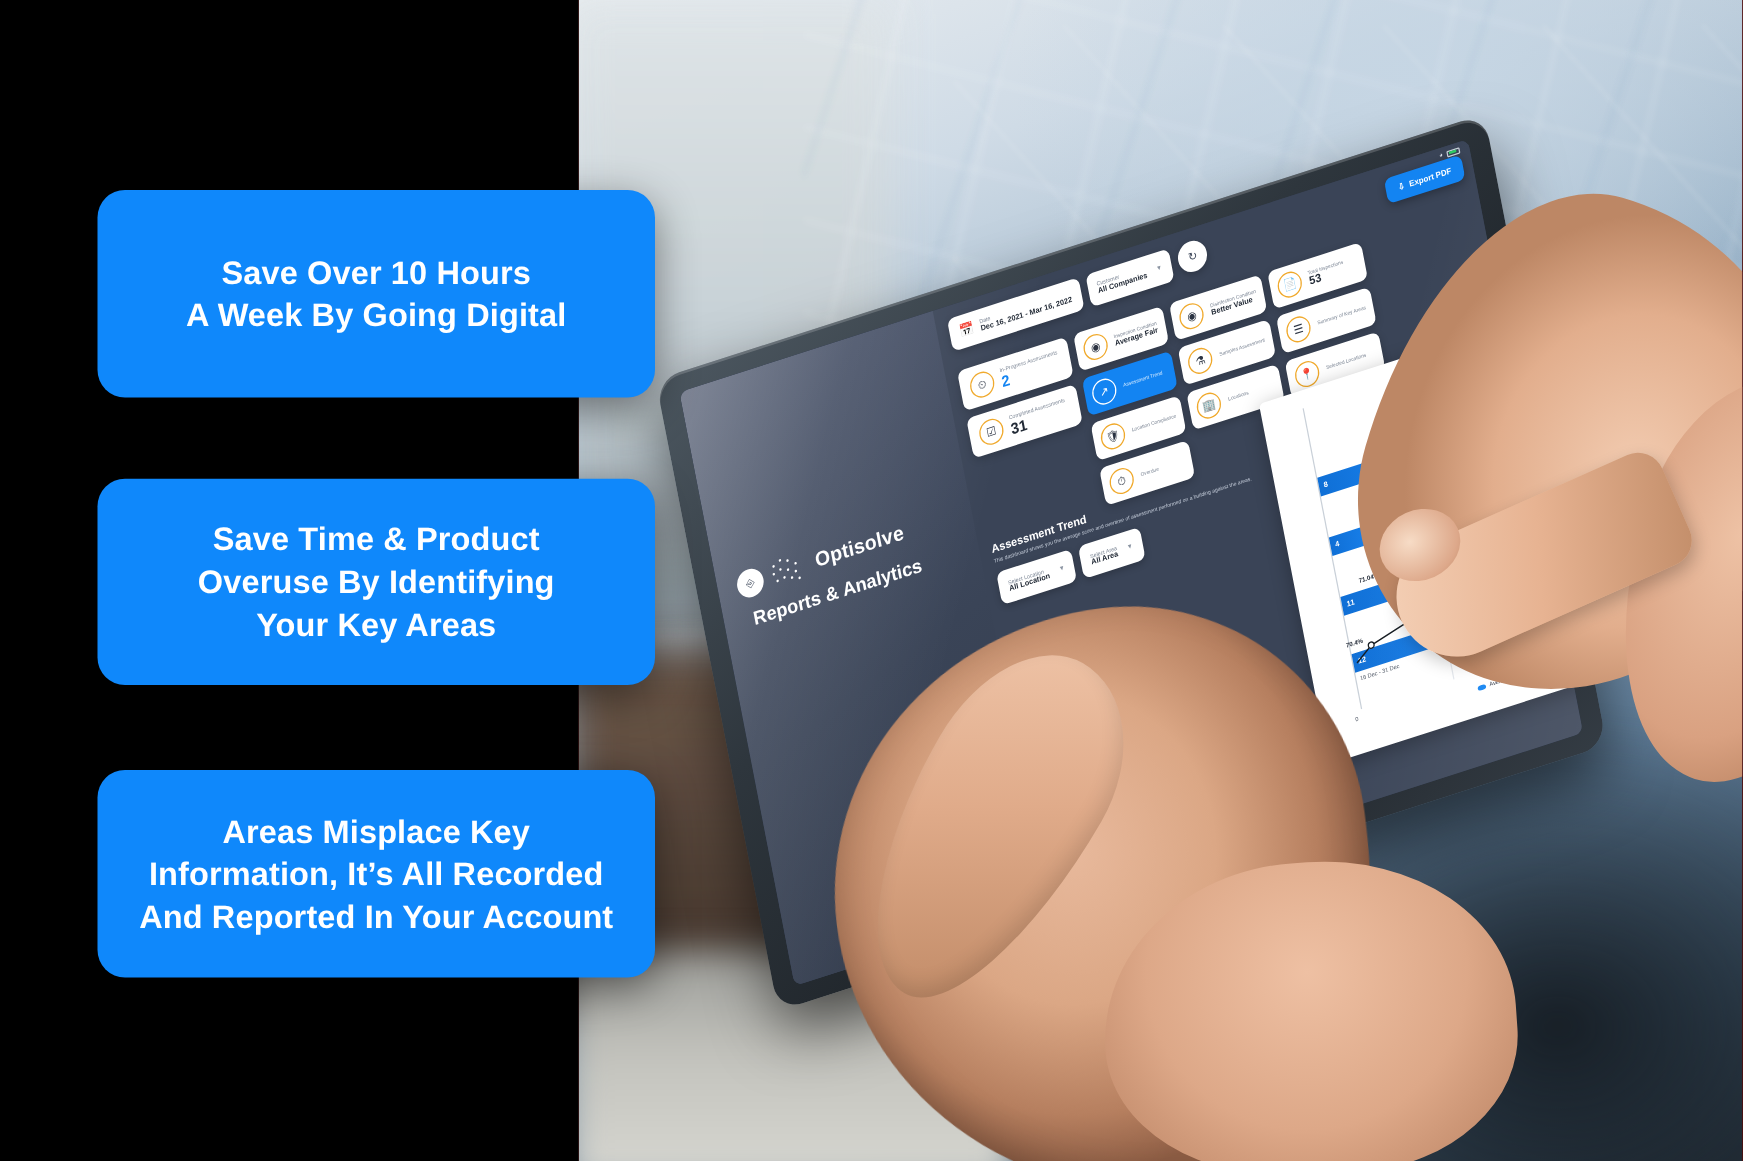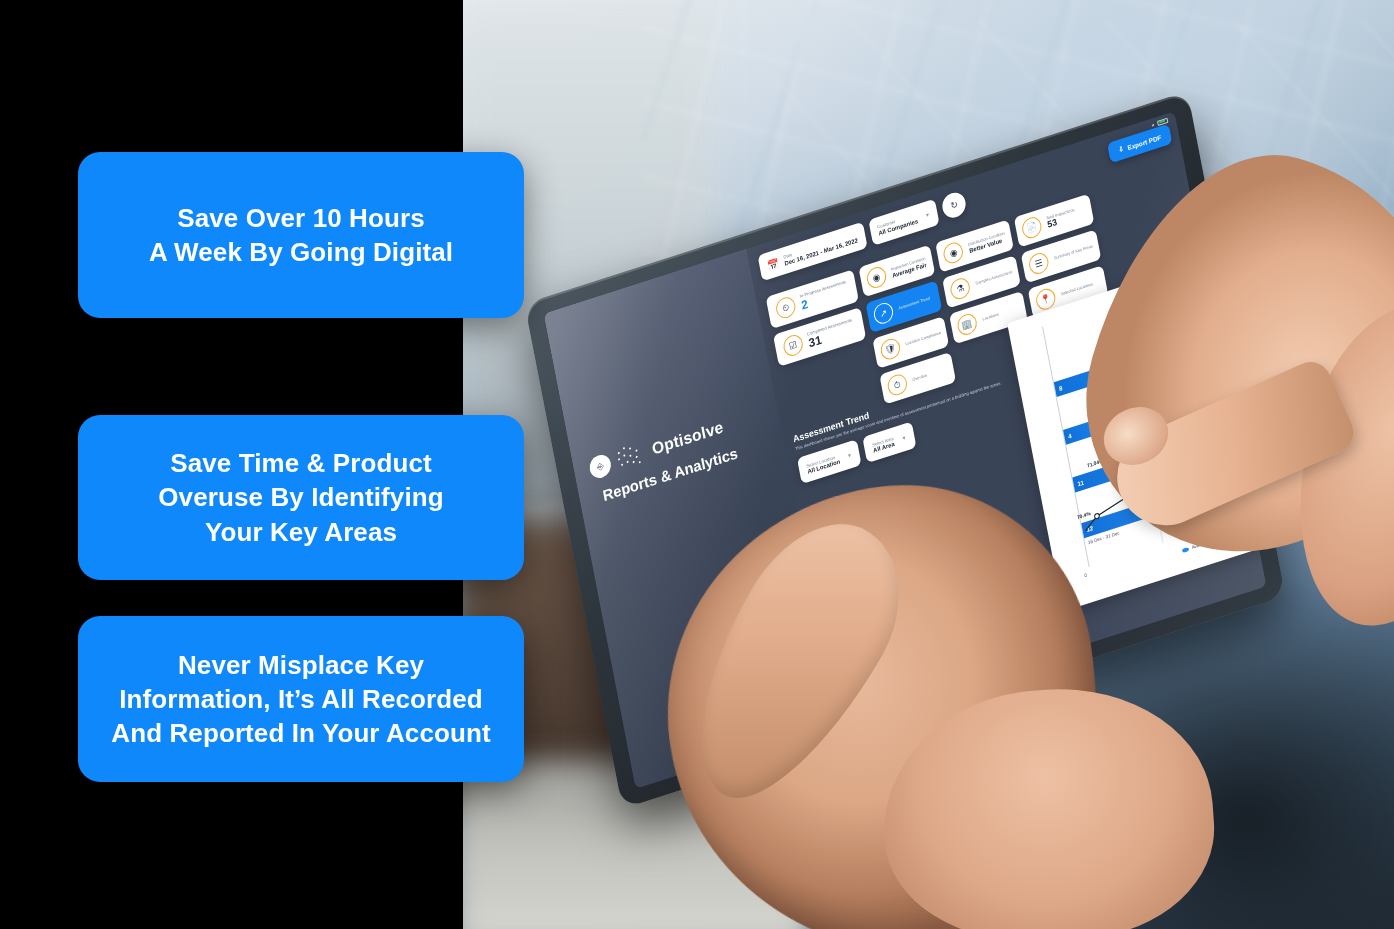--- a/index.html
+++ b/index.html
@@ -230,21 +230,21 @@
   .blackpanel { position:absolute; left:0; top:0; width:463px; height:929px; background:#000; z-index:80; }
   .callout {
     position:absolute; z-index:90;
     background:#0f88fb; border-radius:22px;
     color:#fff; display:flex; align-items:center; justify-content:center;
     text-align:center; padding:14px 22px;
     font-size:26px; font-weight:700; line-height:1.32; letter-spacing:.1px;
     box-shadow:0 10px 34px rgba(0,0,0,.45);
   }
   #callout-1 { left:78px; top:152px; width:446px; height:166px; }
-  #callout-2 { left:78px; top:383px; width:446px; height:165px;margin-top:32px; }
+  #callout-2 { left:78px; top:383px; width:446px; height:165px; }
   #callout-3 { left:78px; top:616px; width:446px; height:166px; }
   .callout span { white-space:pre-line; display:block; }
 </style>
 </head>
 <body>
 
 <div id="stage">
 
   <div class="photo">
     <div class="bg-left-blur"></div>
@@ -506,18 +506,18 @@
   <div class="callout" id="callout-1">
     <span>Save Over 10 Hours
 A Week By Going Digital</span>
   </div>
   <div class="callout" id="callout-2">
     <span>Save Time &amp; Product
 Overuse By Identifying
 Your Key Areas</span>
   </div>
   <div class="callout" id="callout-3">
-    <span>Never Misplace Key
+    <span>Areas Misplace Key
 Information, It’s All Recorded
 And Reported In Your Account</span>
   </div>
 
 </div>
 
 </body></html>

